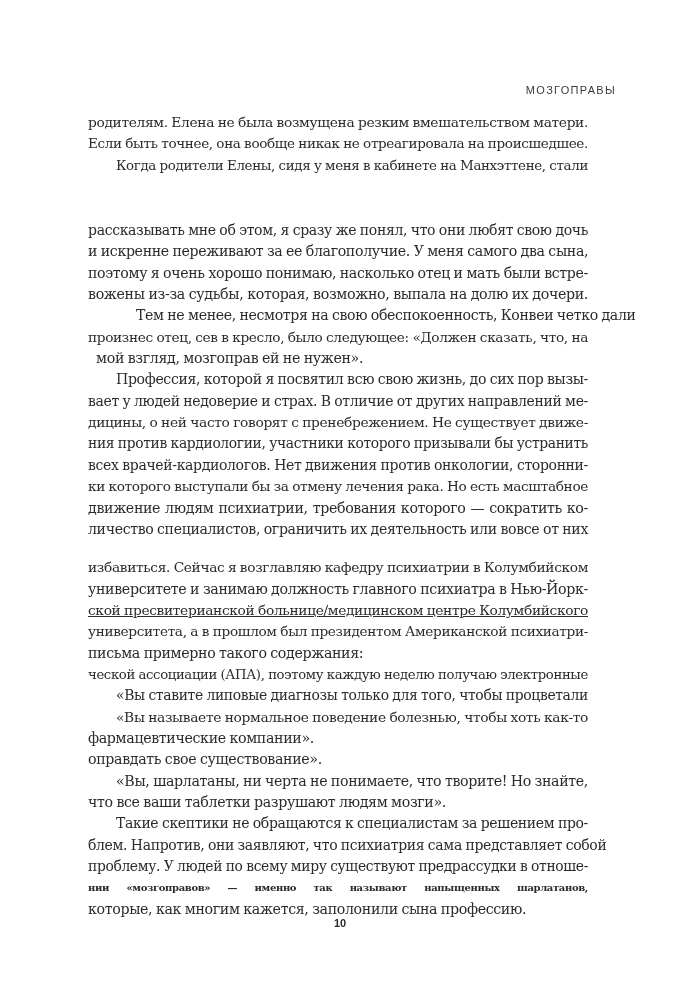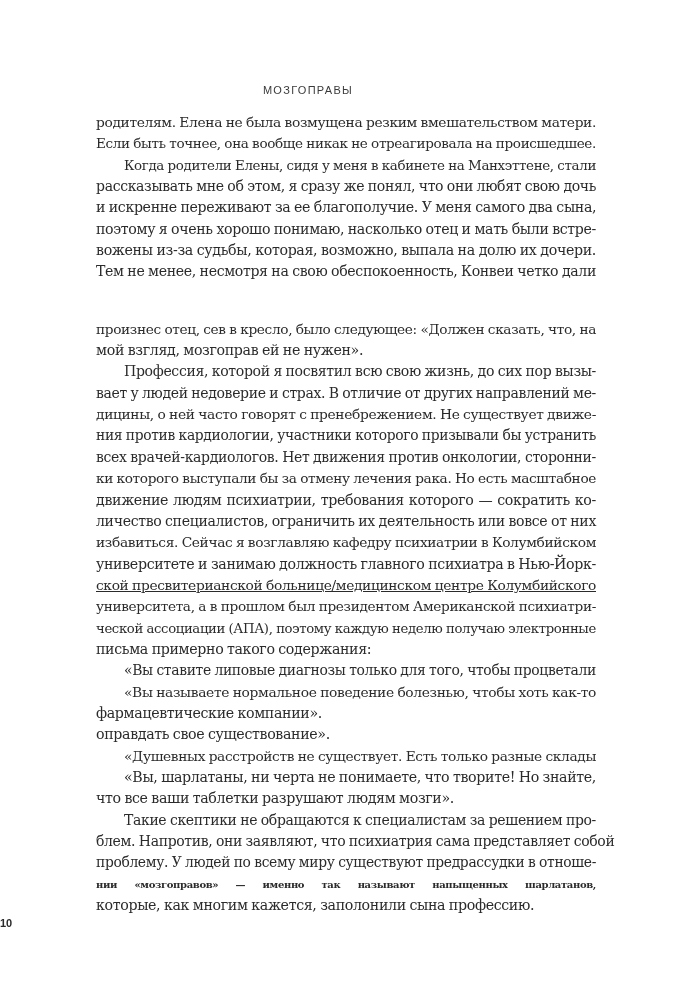--- a/index.html
+++ b/index.html
@@ -12,30 +12,30 @@
       height: 1001px;
       position: relative;
       overflow: hidden;
       color: #2b2b2b;
     }
     .running-head {
       position: absolute;
       top: 84px;
       left: 0;
       width: 616px;
-      text-align: center;
+      text-align: right;
       font-family: "Liberation Sans", sans-serif;
       font-size: 11px;
       letter-spacing: 1.3px;
       color: #3a3a3a;
     }
     .text-block {
       position: absolute;
       top: 112px;
-      left: 96px;
+      left: 88px;
       width: 500px;
       font-family: "DejaVu Serif", serif;
       font-size: 14.2px;
       line-height: 21.35px;
       letter-spacing: -0.35px;
       word-spacing: -0.5px;
       color: #2b2b2b;
     }
     .text-block .line {
       display: block;
@@ -49,62 +49,61 @@
       text-align-last: left;
     }
     .text-block .line.indent {
       padding-left: 28px;
     }
     .folio {
       position: absolute;
       top: 917px;
       left: 0;
       width: 680px;
-      text-align: left;
+      text-align: center;
       font-family: "Liberation Sans", sans-serif;
       font-weight: bold;
       font-size: 11px;
       color: #2b2b2b;
     }
   </style>
 </head>
 <body>
 
 <div class="running-head">МОЗГОПРАВЫ</div>
 
 <div class="text-block" id="text-block">
     <span class="line" style="white-space: nowrap; font-size: 13.8132px;">родителям. Елена не была возмущена резким вмешательством матери.</span>
     <span class="line" style="white-space: nowrap; font-size: 13.5512px;">Если быть точнее, она вообще никак не отреагировала на происшедшее.</span>
     <span class="line indent" style="white-space: nowrap; font-size: 13.4258px;">Когда родители Елены, сидя у меня в кабинете на Манхэттене, стали</span>
-    <span class="line" style="white-space: nowrap; font-size: 14.049px;">рассказывать мне об этом, я сразу же понял, что они любят свою дочь</span>
+    <span class="line" style="white-space: nowrap; font-size: 14.049px; margin-top: 44px;">рассказывать мне об этом, я сразу же понял, что они любят свою дочь</span>
     <span class="line" style="white-space: nowrap; font-size: 14.1628px;">и искренне переживают за ее благополучие. У меня самого два сына,</span>
     <span class="line" style="white-space: nowrap; font-size: 14.1748px;">поэтому я очень хорошо понимаю, насколько отец и мать были встре-</span>
     <span class="line" style="white-space: nowrap;">вожены из-за судьбы, которая, возможно, выпала на долю их дочери.</span>
-    <span class="line" style="white-space: nowrap; font-size: 14.1294px;">Тем не менее, несмотря на свою обеспокоенность, Конвеи четко дали</span>
-    <span class="line" style="white-space: nowrap; font-size: 13.6942px; margin-top: 36px;">произнес отец, сев в кресло, было следующее: «Должен сказать, что, на</span>
-    <span class="line last" style="white-space: nowrap;">мой взгляд, мозгоправ ей не нужен».</span>
+    <span class="line" style="white-space: nowrap; font-size: 14.1294px; margin-left: 48px;">Тем не менее, несмотря на свою обеспокоенность, Конвеи четко дали</span>
+    <span class="line" style="white-space: nowrap; font-size: 13.6942px;">произнес отец, сев в кресло, было следующее: «Должен сказать, что, на</span>
+    <span class="line last" style="white-space: nowrap; margin-left: 8px;">мой взгляд, мозгоправ ей не нужен».</span>
     <span class="line indent" style="white-space: nowrap; font-size: 14.0913px;">Профессия, которой я посвятил всю свою жизнь, до сих пор вызы-</span>
     <span class="line" style="white-space: nowrap; font-size: 14.0243px;">вает у людей недоверие и страх. В отличие от других направлений ме-</span>
     <span class="line" style="white-space: nowrap; font-size: 13.8149px;">дицины, о ней часто говорят с пренебрежением. Не существует движе-</span>
     <span class="line" style="white-space: nowrap; font-size: 13.8761px;">ния против кардиологии, участники которого призывали бы устранить</span>
     <span class="line" style="white-space: nowrap; font-size: 14.0377px;">всех врачей-кардиологов. Нет движения против онкологии, сторонни-</span>
     <span class="line" style="white-space: nowrap; font-size: 13.681px;">ки которого выступали бы за отмену лечения рака. Но есть масштабное</span>
     <span class="line" style="white-space: nowrap;">движение людям психиатрии, требования которого — сократить ко-</span>
     <span class="line" style="white-space: nowrap; font-size: 14.125px;">личество специалистов, ограничить их деятельность или вовсе от них</span>
-    <span class="line" style="white-space: nowrap; font-size: 13.7539px;">избавиться. Сейчас я возглавляю кафедру психиатрии в Колумбийском</span>
+    <span class="line" style="white-space: nowrap; font-size: 13.7539px; margin-top: 17px;">избавиться. Сейчас я возглавляю кафедру психиатрии в Колумбийском</span>
     <span class="line" style="white-space: nowrap;">университете и занимаю должность главного психиатра в Нью-Йорк-</span>
     <span class="line" style="white-space: nowrap; font-size: 13.7939px; text-decoration: underline;">ской пресвитерианской больнице/медицинском центре Колумбийского</span>
     <span class="line" style="white-space: nowrap; font-size: 13.6785px;">университета, а в прошлом был президентом Американской психиатри-</span>
+    <span class="line last" style="white-space: nowrap;">письма примерно такого содержания:</span>
     <span class="line" style="white-space: nowrap; font-size: 13.2293px;">ческой ассоциации (АПА), поэтому каждую неделю получаю электронные</span>
-    <span class="line last" style="white-space: nowrap;">письма примерно такого содержания:</span>
     <span class="line indent" style="white-space: nowrap; font-size: 13.9329px;">«Вы ставите липовые диагнозы только для того, чтобы процветали</span>
     <span class="line indent" style="white-space: nowrap; font-size: 13.8278px;">«Вы называете нормальное поведение болезнью, чтобы хоть как-то</span>
     <span class="line last" style="white-space: nowrap;">фармацевтические компании».</span>
     <span class="line last" style="white-space: nowrap;">оправдать свое существование».</span>
-    <span class="line indent" style="white-space: nowrap; font-size: 13.7578px;">«Душевных расстройств не существует. Есть только разные склады</span>
     <span class="line indent" style="white-space: nowrap;">«Вы, шарлатаны, ни черта не понимаете, что творите! Но знайте,</span>
     <span class="line last" style="white-space: nowrap;">что все ваши таблетки разрушают людям мозги».</span>
     <span class="line indent" style="white-space: nowrap; font-size: 14.0167px;">Такие скептики не обращаются к специалистам за решением про-</span>
     <span class="line" style="white-space: nowrap; font-size: 14px;">блем. Напротив, они заявляют, что психиатрия сама представляет собой</span>
     <span class="line" style="white-space: nowrap; font-size: 13.8786px;">проблему. У людей по всему миру существуют предрассудки в отноше-</span>
     <span class="line" style="white-space: nowrap; font-size: 10px; font-weight: bold;">нии «мозгоправов» — именно так называют напыщенных шарлатанов,</span>
     <span class="line last" style="white-space: nowrap;">которые, как многим кажется, заполонили сына профессию.</span>
   </div>
 
 <div class="folio">10</div>

